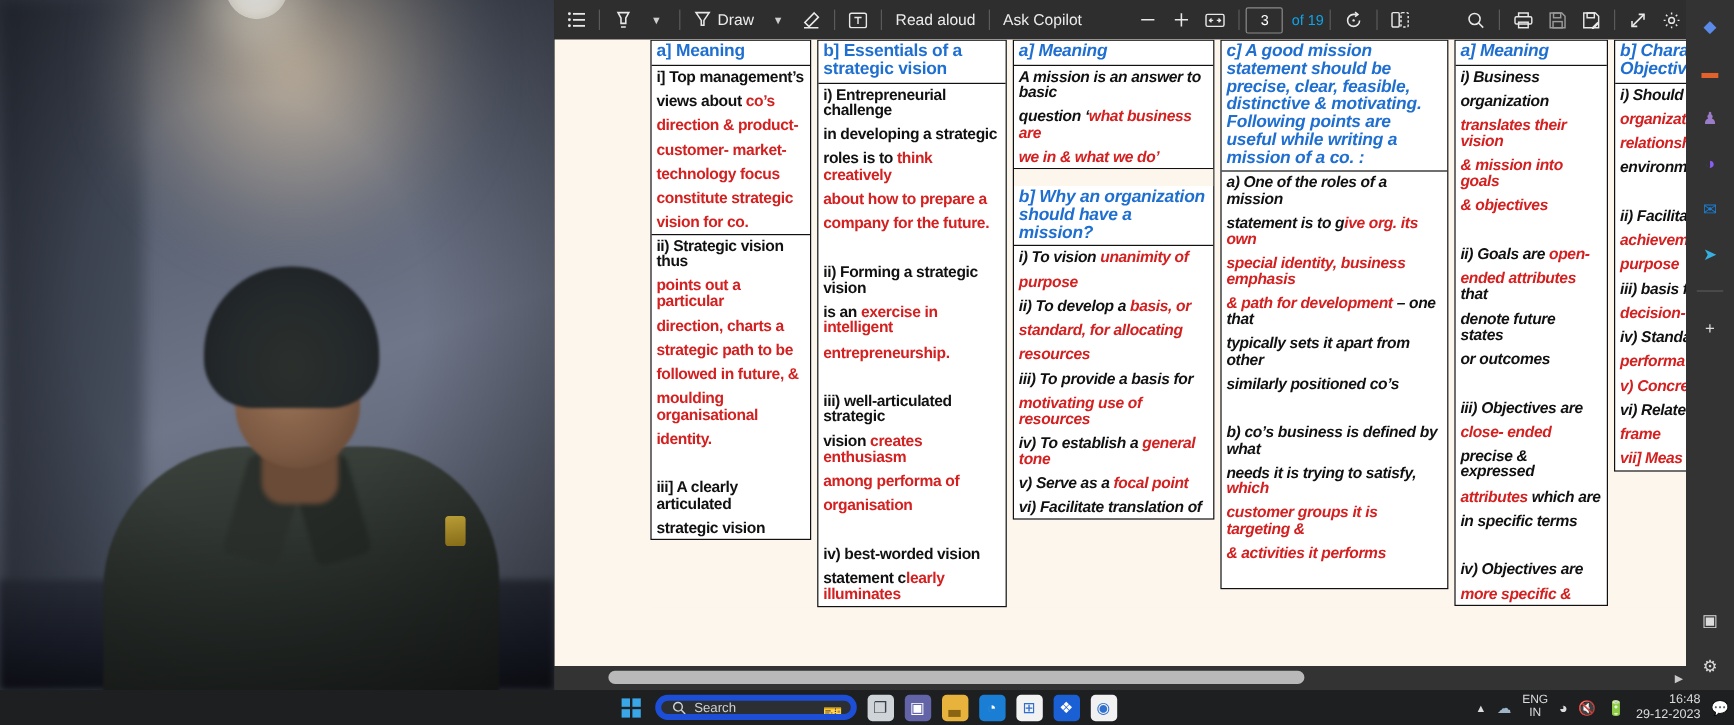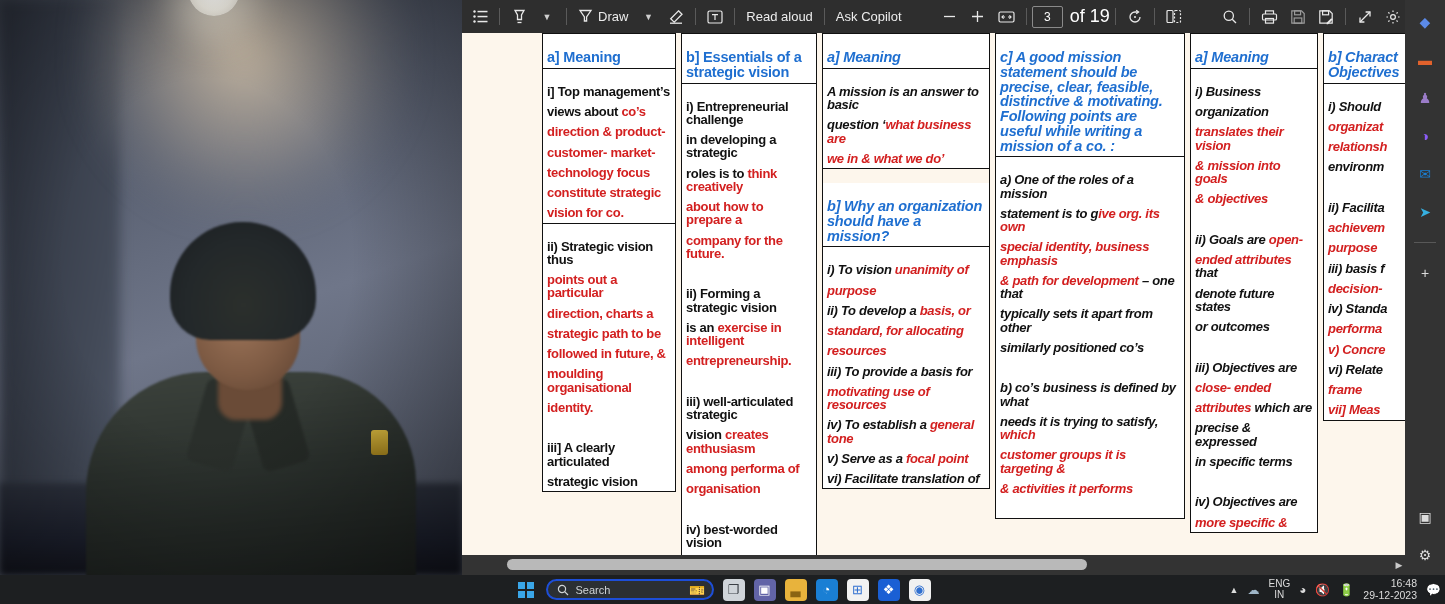--- a/index.html
+++ b/index.html
@@ -98,21 +98,21 @@
     border-radius: 4px; cursor: default; color: #ececec; white-space: nowrap;
   }
   .tb-sep { width: 1px; height: 17px; background: #5a5a5a; margin: 0 5px; }
   .tb-caret { font-size: 9px; opacity: .85; }
   .tb-spacer { flex: 1 1 auto; }
   #page-box {
     width: 31px; height: 22px; border: 1px solid #8a8a8a; border-radius: 2px;
     background: #2e2e2e; color: #fff; font-size: 12px;
     display: flex; align-items: center; justify-content: center;
   }
-  #page-total { font-size: 18px; color: #ffffff; margin-left: 7px; }
+  #page-total { font-size: 12px; color: #0ea5e9; margin-left: 7px; }
   .ico { display: inline-block; line-height: 0; }
   .ico svg { display: block; }
 
   
   #doc-viewport {
     position: absolute; left: 0; top: 33px; width: 945px; height: 522px;
     background: #3a3a3a; overflow: hidden;
   }
   #page-sheet {
     position: absolute; left: 0; top: -14px; width: 1010px; height: 545px;
@@ -123,29 +123,29 @@
     display: flex; align-items: flex-start; gap: 0;
     background: #fdf6ec;
   }
   .col {
     background: #ffffff;
     border: 1px solid #111;
     margin-right: 5px;
     padding: 0;
   }
   .col.c1 { width: 134px; }
-  .col.c2 { width: 136px; }
+  .col.c2 { width: 158px; }
   .col.c3 { width: 168px; }
   .col.c4 { width: 190px; }
   .col.c5 { width: 128px; }
   .col.c6 { width: 120px; }
 
   .cell {
     border-bottom: 1px solid #111;
-    padding: 16px 4px 3px 4px;
+    padding: 2px 4px 3px 4px;
   }
   .cell:last-child { border-bottom: none; }
   .gap { height: 14px; background: #fdf6ec; border: none; }
 
   .hd {
     color: #1f6fd0; font-weight: bold;
     font-size: 14.5px; line-height: 1.02;
     letter-spacing: -.2px;
   }
   .bd {
@@ -211,21 +211,21 @@
     background: #1d1f21;
     display: flex; align-items: center;
   }
   #tb-center {
     position: absolute; left: 50%; transform: translateX(-50%);
     display: flex; align-items: center; gap: 9px;
   }
   .tbi { width: 22px; height: 22px; border-radius: 4px; display: flex; align-items: center; justify-content: center; }
   #search-pill {
     width: 168px; height: 21px; border-radius: 11px;
-    background: #2b2f33; border: 2px solid #1d4ed8;
+    background: #2b2f33; border: 5px solid #1d4ed8;
     display: flex; align-items: center; gap: 7px; padding: 0 9px;
     color: #cfd3d6; font-size: 11px; position: relative; overflow: hidden;
   }
   #tray {
     position: absolute; right: 4px; display: flex; align-items: center; gap: 9px;
     color: #dcdcdc; font-size: 10px;
   }
   #lang { line-height: 1.05; text-align: center; font-size: 10px; }
   #clock { line-height: 1.05; text-align: right; font-size: 10.5px; }
   .tray-ico { display: flex; align-items: center; justify-content: center; }
@@ -587,22 +587,22 @@
                   <p class="ln"><span class="r">&amp; mission into goals</span></p>
                   <p class="ln"><span class="r">&amp; objectives</span></p>
                   <p class="ln">&nbsp;</p>
                   <p class="ln"><span class="k">ii) Goals are  </span><span class="r">open-</span></p>
                   <p class="ln"><span class="r">ended attributes</span><span class="k">  that</span></p>
                   <p class="ln"><span class="k">denote future states</span></p>
                   <p class="ln"><span class="k">or outcomes</span></p>
                   <p class="ln">&nbsp;</p>
                   <p class="ln"><span class="k">iii) Objectives are</span></p>
                   <p class="ln"><span class="r">close- ended</span></p>
+                  <p class="ln"><span class="k">precise &amp; expressed</span></p>
                   <p class="ln"><span class="r">attributes</span><span class="k">  which are</span></p>
-                  <p class="ln"><span class="k">precise &amp; expressed</span></p>
                   <p class="ln"><span class="k">in specific terms</span></p>
                   <p class="ln">&nbsp;</p>
                   <p class="ln"><span class="k">iv) Objectives are</span></p>
                   <p class="ln"><span class="r">more specific &amp;</span></p>
                 </div>
               </div>
             </div>
             <div class="col c6 ital">
               <div class="cell">
                 <div class="hd">b] Charact Objectives</div>

